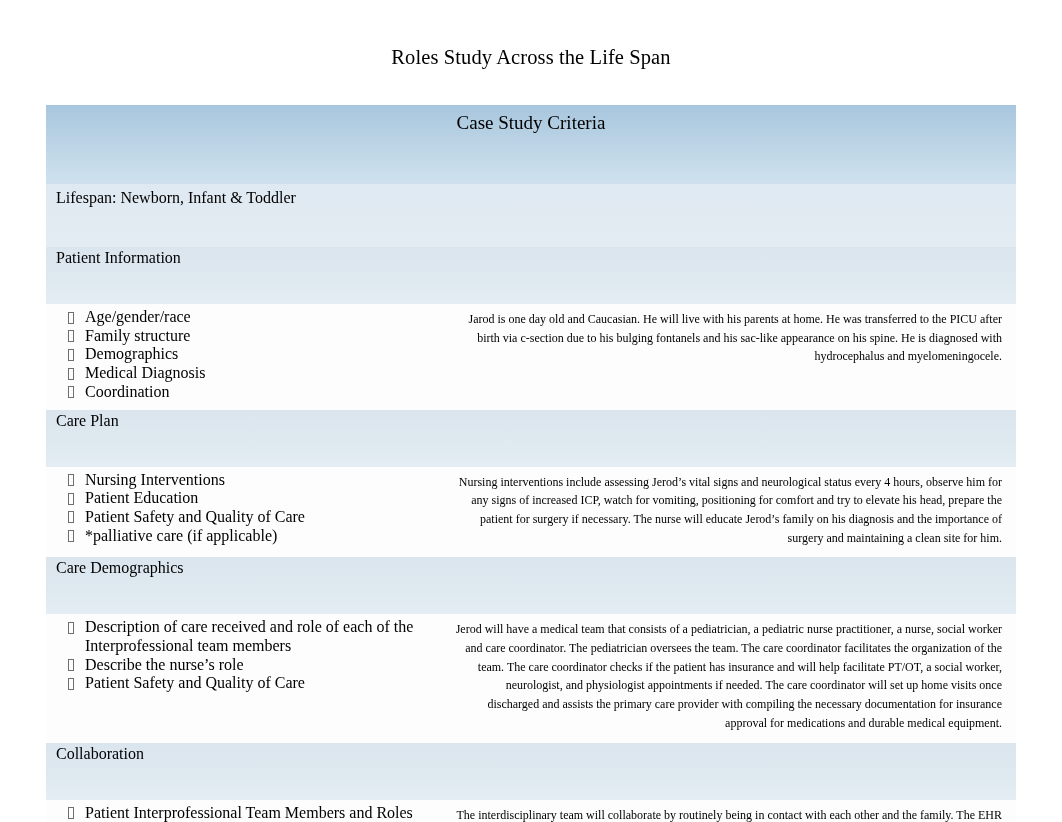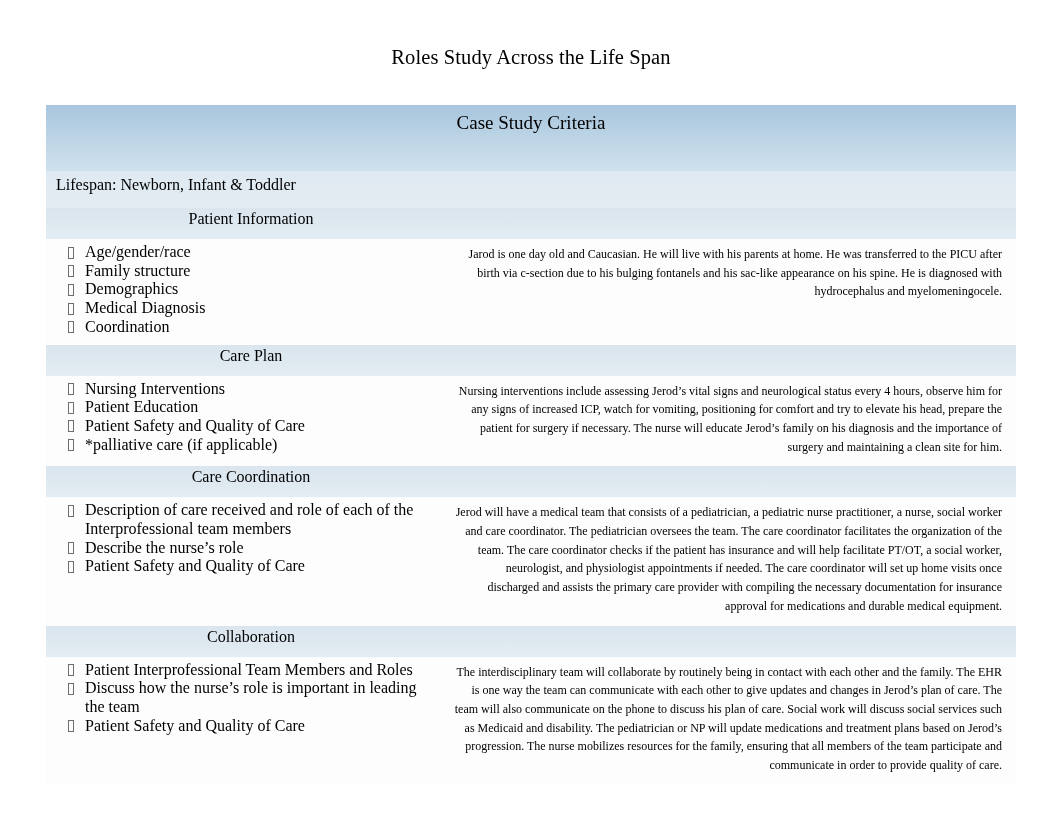--- a/index.html
+++ b/index.html
@@ -31,21 +31,21 @@
     left: 46px;
     top: 105px;
     width: 970px;
   }
   table.criteria {
     width: 970px;
     border-collapse: collapse;
     table-layout: fixed;
   }
   td {
-    padding: 3px;
+    padding: 16px;
     vertical-align: top;
   }
   .col-left { width: 400px; }
   .col-right { width: 570px; }
 
   
   .hdr-row td {
     background: linear-gradient(to bottom,
                 #a8c6de 0%,
                 #b6d0e3 35%,
@@ -68,21 +68,20 @@
   .lifespan-text {
     font-size: 16px;
     padding: 5px 0 0 10px;
     white-space: nowrap;
   }
 
   
   .sec-row td {
     background: linear-gradient(to bottom, #dae5ee 0%, #dfe9f0 60%, #e4edf4 100%);
     height: 25px;
-    text-align: center;
   }
   .sec-text {
     font-size: 16px;
     padding: 2px 0 0 10px;
     white-space: nowrap;
   }
 
   
   .body-row td {
     background: #fdfdfd;
@@ -181,21 +180,21 @@
               <li><span class="tofu"></span><span>Patient Safety and Quality of Care</span></li>
               <li><span class="tofu"></span><span>*palliative care (if applicable)</span></li>
             </ul>
           </td>
           <td class="right-cell">
             <p class="para">Nursing interventions include assessing Jerod’s vital signs and neurological status every 4 hours, observe him for any signs of increased ICP, watch for vomiting, positioning for comfort and try to elevate his head, prepare the patient for surgery if necessary. The nurse will educate Jerod’s family on his diagnosis and the importance of surgery and maintaining a clean site for him.</p>
           </td>
         </tr>
 
         <tr class="sec-row">
-          <td class="sec-text">Care  Coordination</td>
+          <td class="sec-text">Care  Demographics</td>
           <td></td>
         </tr>
 
         <tr class="body-row">
           <td class="left-cell">
             <ul class="bullets">
               <li><span class="tofu"></span><span>Description  of care received and role of each of the Interprofessional team members</span></li>
               <li><span class="tofu"></span><span>Describe the nurse’s role</span></li>
               <li><span class="tofu"></span><span>Patient Safety and Quality of Care</span></li>
             </ul>

